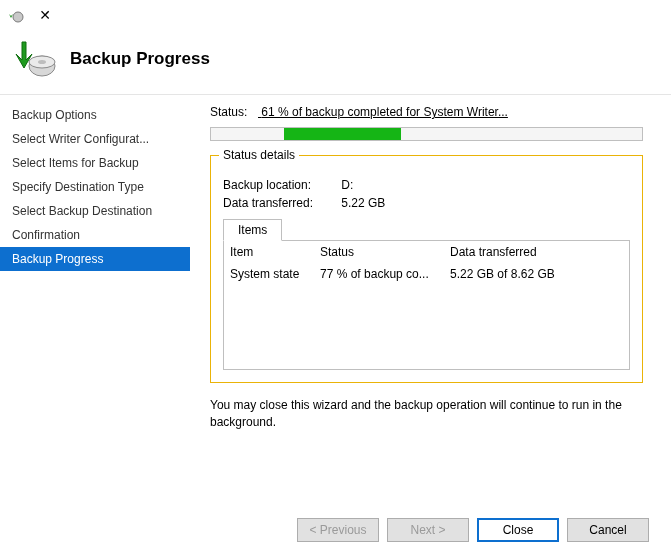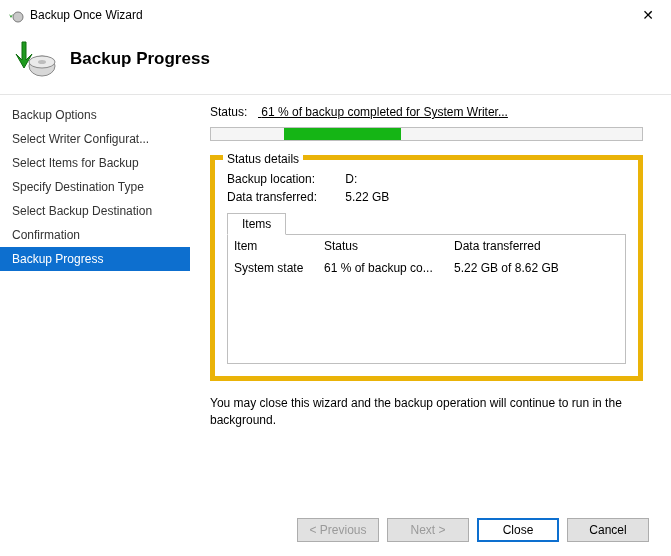--- a/index.html
+++ b/index.html
@@ -63,22 +63,22 @@
     background: #f5f5f5;
     margin-bottom: 14px;
     position: relative;
   }
   .progress-chunk {
     position: absolute;
     top: 0; bottom: 0;
     background: #15b515;
   }
   .fieldset {
-    border: 5px solid #eab308;
-    padding: 8px 12px 12px 12px;
+    border: 1px solid #eab308;
+    padding: 18px 12px 12px 12px;
     position: relative;
     margin-bottom: 14px;
   }
   .fieldset .legend {
     position: absolute;
     top: -8px; left: 8px;
     background: #fff;
     padding: 0 4px;
     font-size: 12px;
   }
@@ -132,21 +132,20 @@
 <body>
 
 <div class="window">
   <div class="titlebar">
     <span class="title-icon">
       <svg viewBox="0 0 16 16" width="16" height="16">
         <circle cx="10" cy="10" r="5" fill="#c9c9c9" stroke="#7a7a7a"></circle>
         <path d="M3 2 L3 9 L1 7 L3 11 L5 7 L3 9 Z" fill="#1a8a1a"></path>
       </svg>
     </span>
-    <span class="title-text">Backup Once Wizard</span>
     <span class="close-x">✕</span>
   </div>
 
   <div class="header">
     <span class="big-icon">
       <svg viewBox="0 0 42 42" width="42" height="42">
         <ellipse cx="28" cy="28" rx="13" ry="10" fill="#d8d8d8" stroke="#8a8a8a"></ellipse>
         <ellipse cx="28" cy="24" rx="13" ry="6" fill="#eaeaea" stroke="#8a8a8a"></ellipse>
         <ellipse cx="28" cy="24" rx="4" ry="2" fill="#bdbdbd"></ellipse>
         <path d="M8 4 L8 22 L2 16 L10 30 L18 16 L12 22 L12 4 Z" fill="#1f9a1f" stroke="#0e6d0e"></path>
@@ -190,21 +189,21 @@
         <div style="margin-top:8px;">
           <span class="tab">Items</span>
           <div class="grid">
             <div class="grid-row head">
               <span class="c1">Item</span>
               <span class="c2">Status</span>
               <span class="c3">Data transferred</span>
             </div>
             <div class="grid-row">
               <span class="c1">System state</span>
-              <span class="c2">61 % of backup co...</span>
+              <span class="c2">77 % of backup co...</span>
               <span class="c3">5.22 GB of 8.62 GB</span>
             </div>
           </div>
         </div>
       </div>
 
       <p class="hint">You may close this wizard and the backup operation will continue to run in the background.</p>
     </div>
   </div>
 

